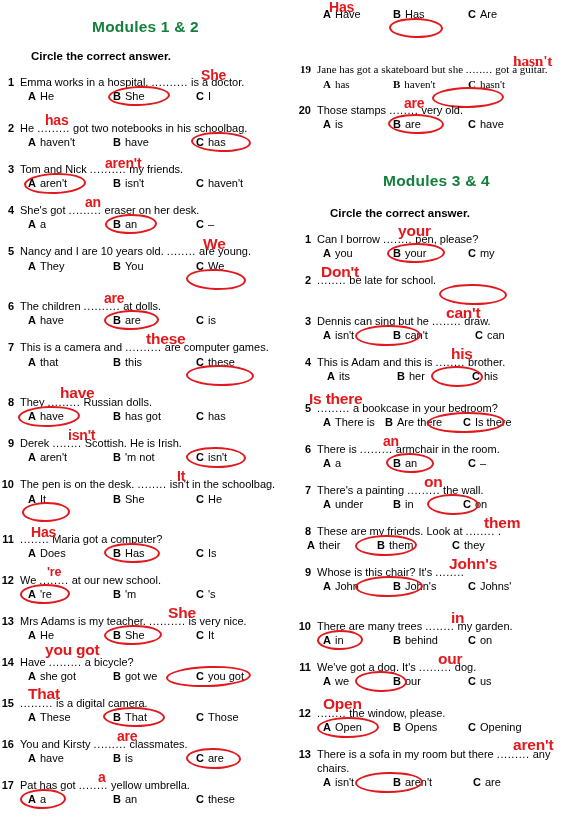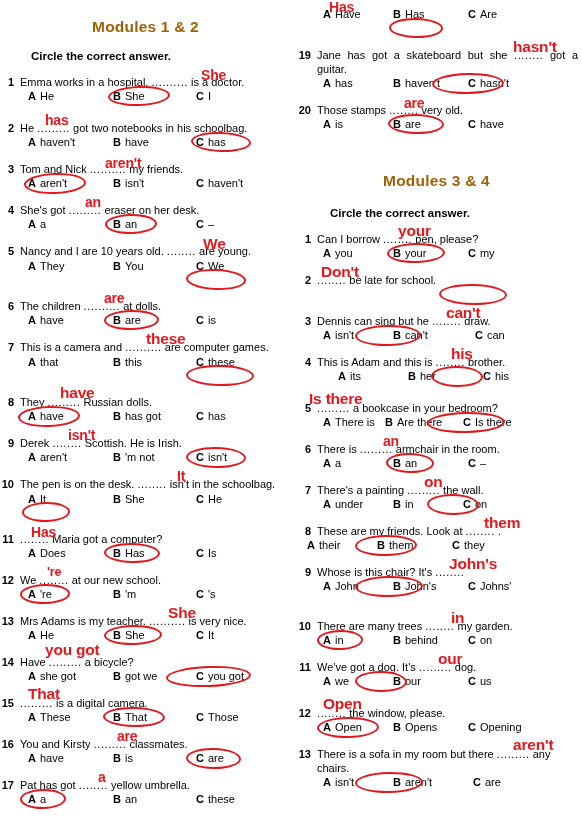--- a/index.html
+++ b/index.html
@@ -12,21 +12,21 @@
     overflow:hidden;
     position:relative;
   }
   .page{position:relative;width:582px;height:819px;}
   .col{position:absolute;top:0;width:291px;height:819px;}
   .col-left{left:0;}
   .col-right{left:291px;}
 
   .module-title{
     text-align:center;
-    color:#a16207;
+    color:#15803d;
     font-weight:bold;
     font-size:15.5px;
     letter-spacing:.2px;
   }
   .instruction{
     font-weight:bold;
     font-size:11.5px;
     margin-left:31px;
   }
 
@@ -338,21 +338,21 @@
     <div class="q" style="position:absolute;left:0;top:8px;width:291px;">
       <div class="opts" style="margin-left:32px;">
         <div class="opt" style="left:0px;"><span class="ltr">A</span><span>Have</span></div>
         <div class="opt" style="left:70px;"><span class="ltr">B</span><span>Has</span></div>
         <div class="opt" style="left:145px;"><span class="ltr">C</span><span>Are</span></div>
       </div>
       <div class="hw" style="left:38px;top:-8px;">Has</div>
       <div class="ell" style="left:98px;top:10px;width:54px;height:20px;transform:rotate(1deg);"></div>
     </div>
 
-    <div class="q" style="position:absolute;left:0;top:49px;width:291px;">
+    <div class="q" style="position:absolute;left:0;top:63px;width:291px;font-family:Liberation Serif, serif;">
       <div class="qline">
           <div class="qnum" style="width:26px;min-width:26px;">19</div>
         <div class="qtext justify" style="padding-right:4px;"><span>Jane has got a skateboard but she </span><span class="blank">........</span><span> got a guitar.</span></div>
         </div>
       <div class="opts" style="margin-left:32px;margin-top:1px;">
         <div class="opt" style="left:0px;"><span class="ltr">A</span><span>has</span></div>
         <div class="opt" style="left:70px;"><span class="ltr">B</span><span>haven't</span></div>
         <div class="opt" style="left:145px;"><span class="ltr">C</span><span>hasn't</span></div>
       </div>
       <div class="hw lg" style="left:222px;top:-10px;">hasn't</div>
@@ -412,21 +412,21 @@
       </div>
       <div class="hw lg" style="left:155px;top:-10px;">can't</div>
       <div class="ell" style="left:64px;top:10px;width:66px;height:21px;transform:rotate(-1deg);"></div>
     </div>
 
     <div class="q" style="position:absolute;left:0;top:356px;width:291px;">
       <div class="qline">
           <div class="qnum" style="width:26px;min-width:26px;">4</div>
         <div class="qtext"><span>This is Adam and this is </span><span class="blank">........</span><span> brother.</span></div>
         </div>
-      <div class="opts" style="margin-left:47px;">
+      <div class="opts" style="margin-left:36px;">
         <div class="opt" style="left:0px;"><span class="ltr">A</span><span>its</span></div>
         <div class="opt" style="left:70px;"><span class="ltr">B</span><span>her</span></div>
         <div class="opt" style="left:145px;"><span class="ltr">C</span><span>his</span></div>
       </div>
       <div class="hw lg" style="left:160px;top:-10px;">his</div>
       <div class="ell" style="left:140px;top:10px;width:52px;height:21px;transform:rotate(1deg);"></div>
     </div>
 
     <div class="q" style="position:absolute;left:0;top:402px;width:291px;">
       <div class="qline">

